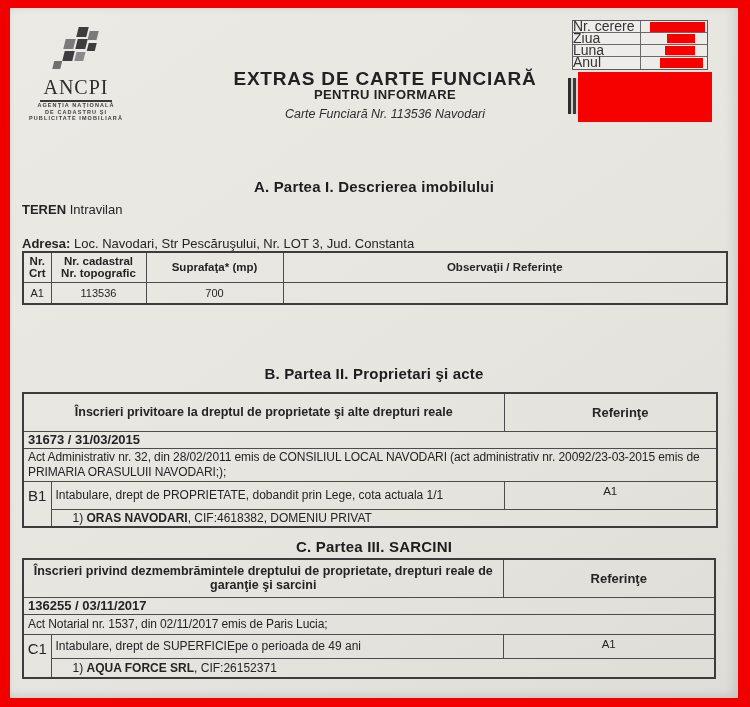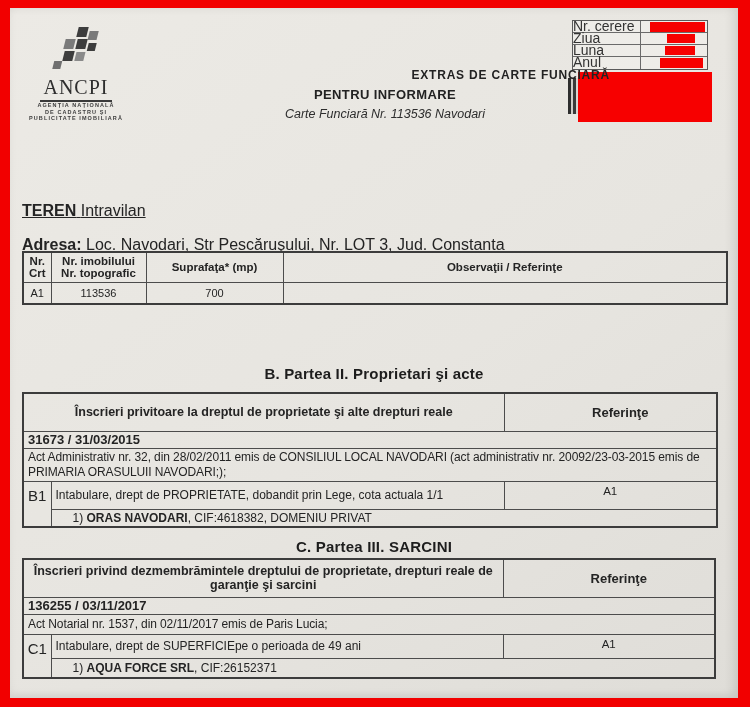--- a/index.html
+++ b/index.html
@@ -21,39 +21,39 @@
   
   .logo { left:18px; top:18px; width:96px; text-align:center; }
   .logo-acronym {
     display:inline-block; font-family:"Liberation Serif","DejaVu Serif",serif;
     font-weight:normal; font-size:20px; letter-spacing:1px; color:#2e2e2e;
     border-bottom:2px solid #3a3a3a; padding:0 3px 1px;
   }
   .logo-sub { font-size:5.5px; font-weight:bold; letter-spacing:1.1px; color:#3c3c3c; line-height:6.5px; }
   .office-lines { left:100px; top:14px; font-size:11.5px; line-height:14px; color:#2b2b2b; }
 
-  .doc-title   { left:150px; top:60px; width:450px; text-align:right; font-size:12px; font-weight:bold; letter-spacing:0.8px; color:#222; }
+  .doc-title   { left:150px; top:60px; width:450px; text-align:center; font-size:19px; font-weight:bold; letter-spacing:0.8px; color:#222; }
   .doc-subtitle{ left:150px; top:79px; width:450px; text-align:center; font-size:13px; font-weight:bold; letter-spacing:0.4px; color:#222; }
   .doc-cf      { left:150px; top:99px; width:450px; text-align:center; font-size:12.5px; font-style:italic; color:#2d2d2d; }
 
   .request-table { left:562px; top:12px; width:136px; border:1px solid #5a5a5a; background:rgba(255,255,255,0.25); }
   .request-row { display:flex; height:12px; border-bottom:1px solid #6a6a6a; }
   .request-row:last-child { border-bottom:none; }
   .request-label { width:68px; border-right:1px solid #6a6a6a; font-size:14px; line-height:11px; text-align:left; color:#333; }
   .request-value { width:66px; position:relative; }
 
   .redaction { background:#f70000; position:absolute; }
   .barcode-stub {
     left:558px; top:70px; width:11px; height:36px;
     background:repeating-linear-gradient(90deg,#2e2e2e 0 3px,#cfcdc8 3px 5px,#3a3a3a 5px 8px,#d8d6d1 8px 11px);
   }
 
   
   .section-title { left:0; width:728px; text-align:center; font-size:15px; font-weight:bold; color:#1d1d1d; letter-spacing:0.2px; }
-  .line { font-size:16px; color:#242424;text-decoration:underline; }
+  .line { font-size:13px; color:#242424; }
   .b { font-weight:bold; }
 
   
   table { border-collapse:collapse; table-layout:fixed; width:100%; }
   td { border:1px solid #4c4c4c; vertical-align:middle; color:#242424; overflow:hidden; }
   .doc-table { border:2px solid #3c3c3c; position:absolute; }
   .th { font-weight:bold; text-align:center; }
   .small-h { font-size:11px; line-height:12px; }
 
   #tableA { left:12px; top:243px; width:706px; }
@@ -128,20 +128,21 @@
     </div>
   </div>
 
   <div class="abs barcode-stub"></div>
   <div class="abs redaction" style="left: 568px; top: 64px; width: 134px; height: 50px; background: rgb(247, 0, 0);"></div>
 
   <div class="abs doc-title">EXTRAS DE CARTE FUNCIARĂ</div>
   <div class="abs doc-subtitle">PENTRU INFORMARE</div>
   <div class="abs doc-cf">Carte Funciară Nr. 113536 Navodari</div>
 
+  <div class="abs section-title" style="top:170px;">A. Partea I. Descrierea imobilului</div>
 
   <div class="abs line" style="left:12px; top:194px;">
     <span class="b">TEREN</span>
     <span>Intravilan</span>
   </div>
 
   <div class="abs line" style="left:12px; top:228px;">
     <span class="b">Adresa:</span>
     <span>Loc. Navodari, Str Pescăruşului, Nr. LOT 3, Jud. Constanta</span>
   </div>
@@ -153,21 +154,21 @@
         <col style="width:137px">
         <col>
       </colgroup>
     <tbody>
         <tr class="hrow">
       <td class="th small-h">
         <div>Nr.</div>
         <div>Crt</div>
       </td>
       <td class="th small-h">
-        <div>Nr. imobilului</div>
+        <div>Nr. cadastral</div>
         <div>Nr. topografic</div>
       </td>
       <td class="th">Suprafaţa* (mp)</td>
       <td class="th">Observaţii / Referinţe</td>
     </tr>
     <tr class="drow">
       <td>A1</td>
       <td>113536</td>
       <td>700</td>
       <td></td>

